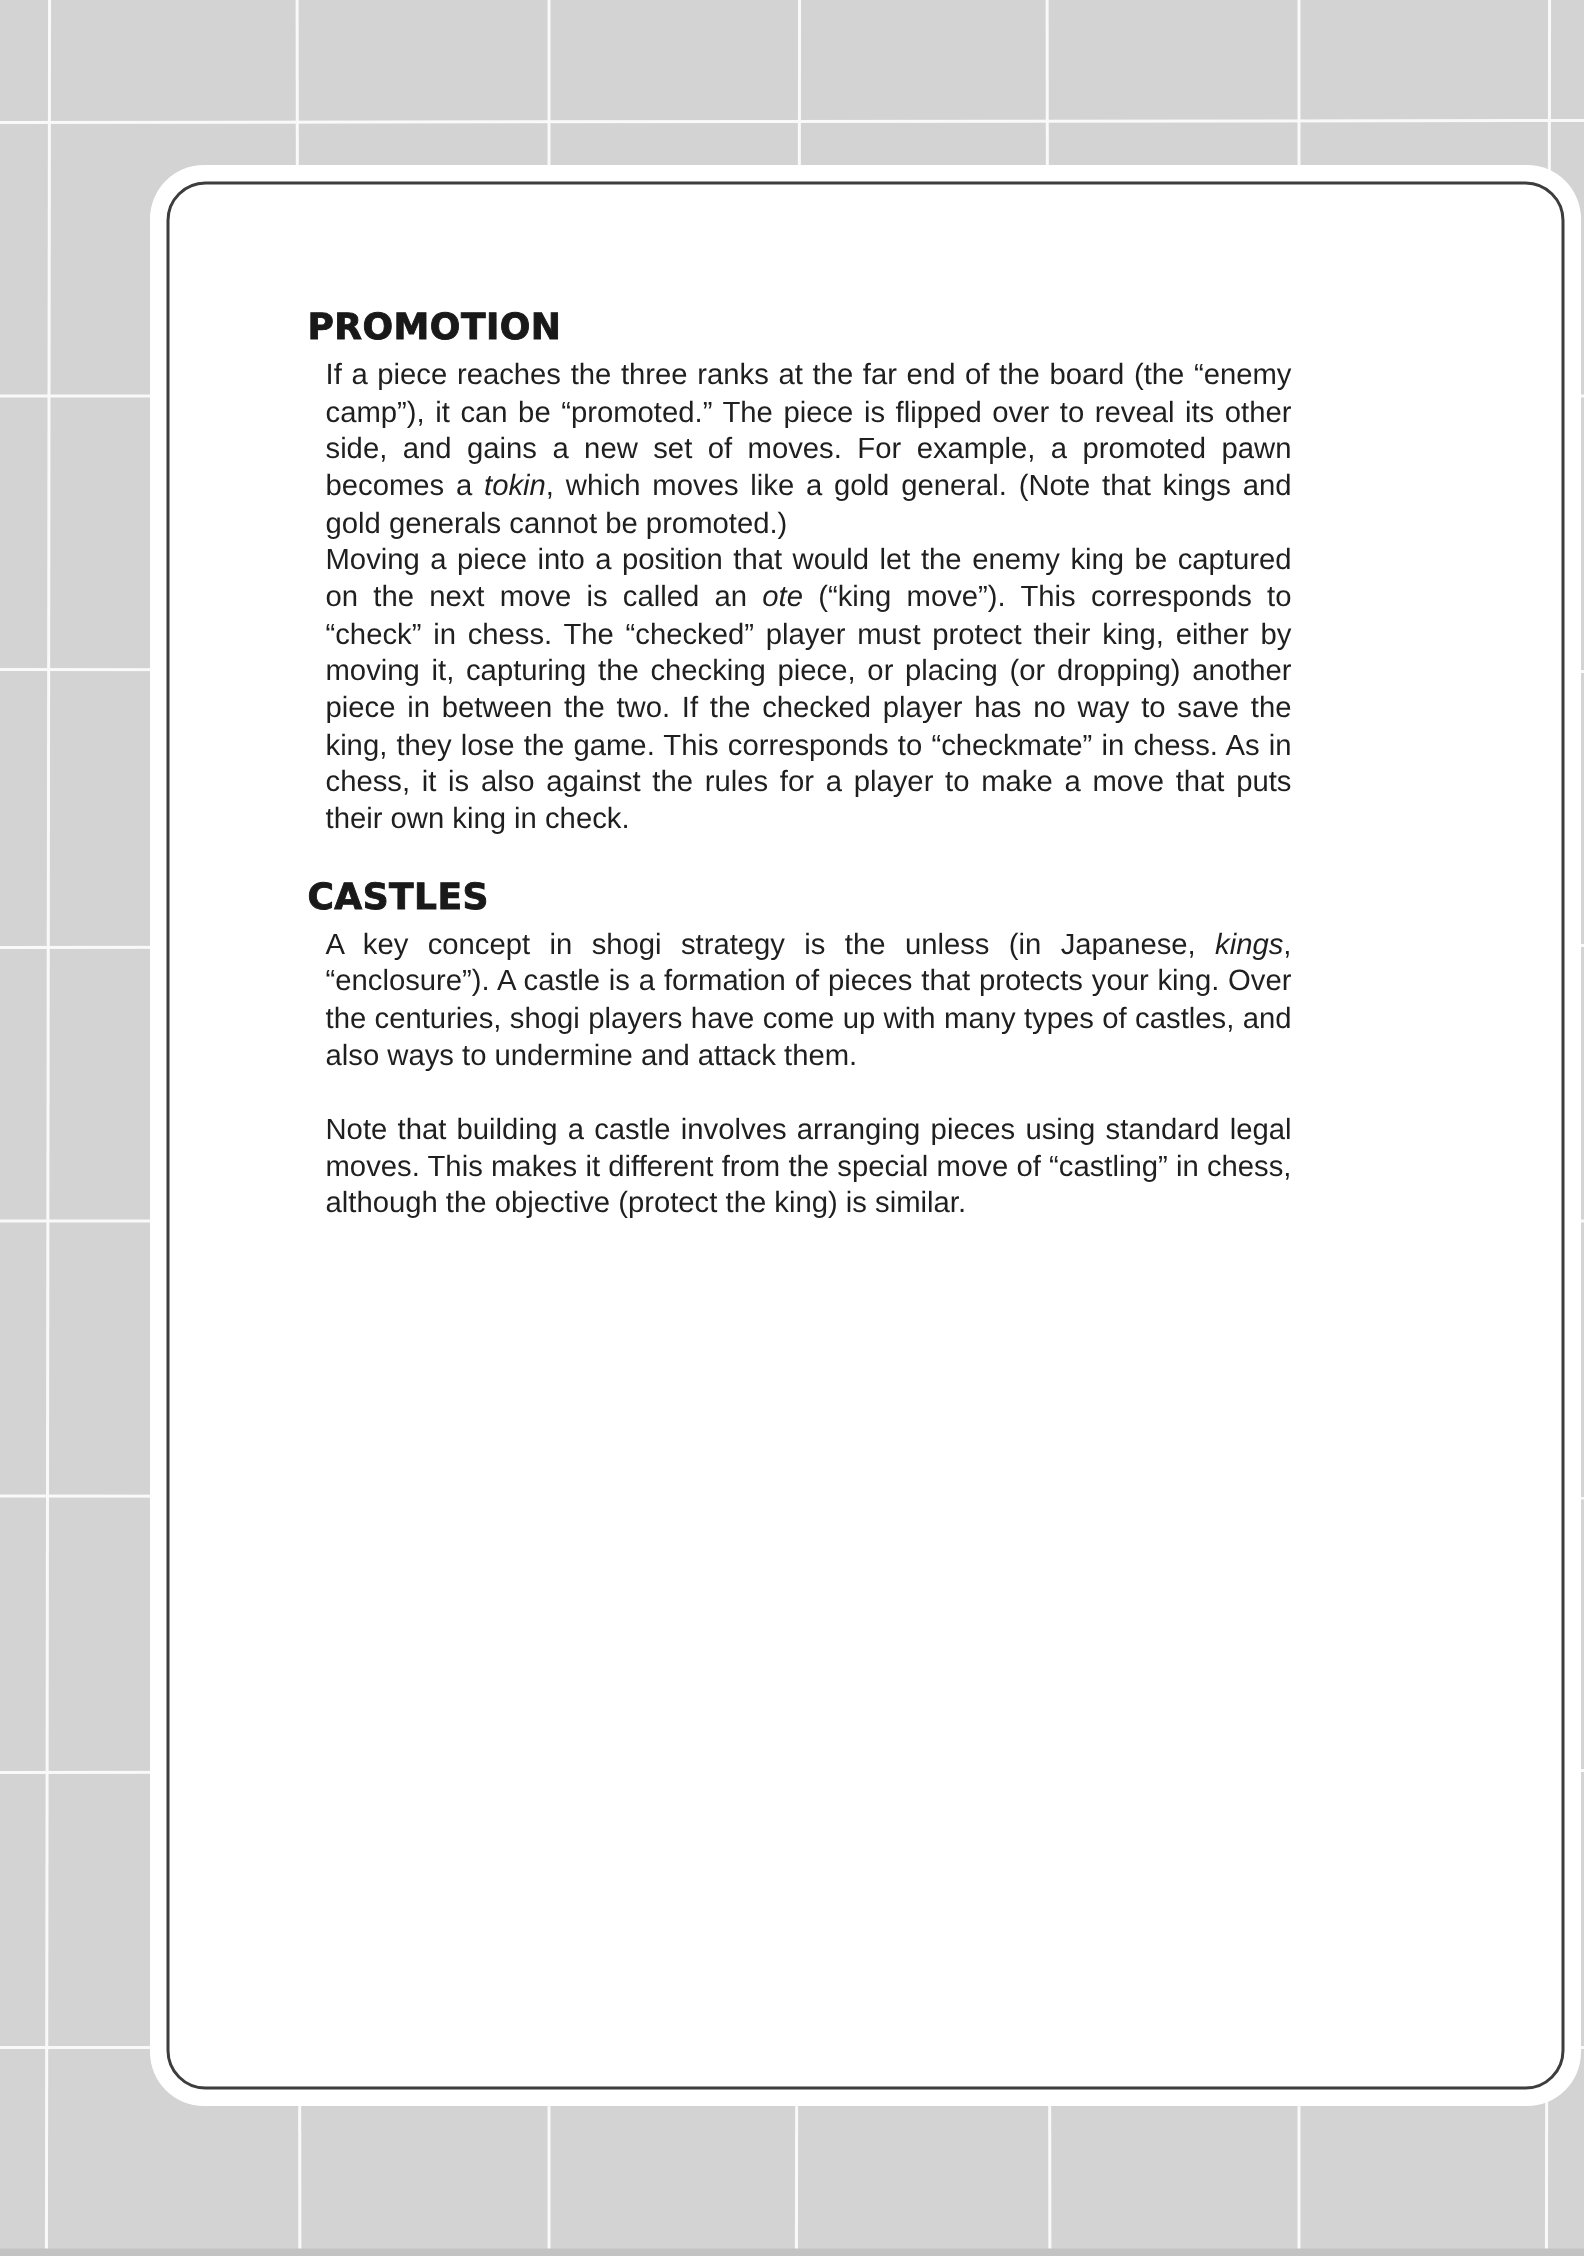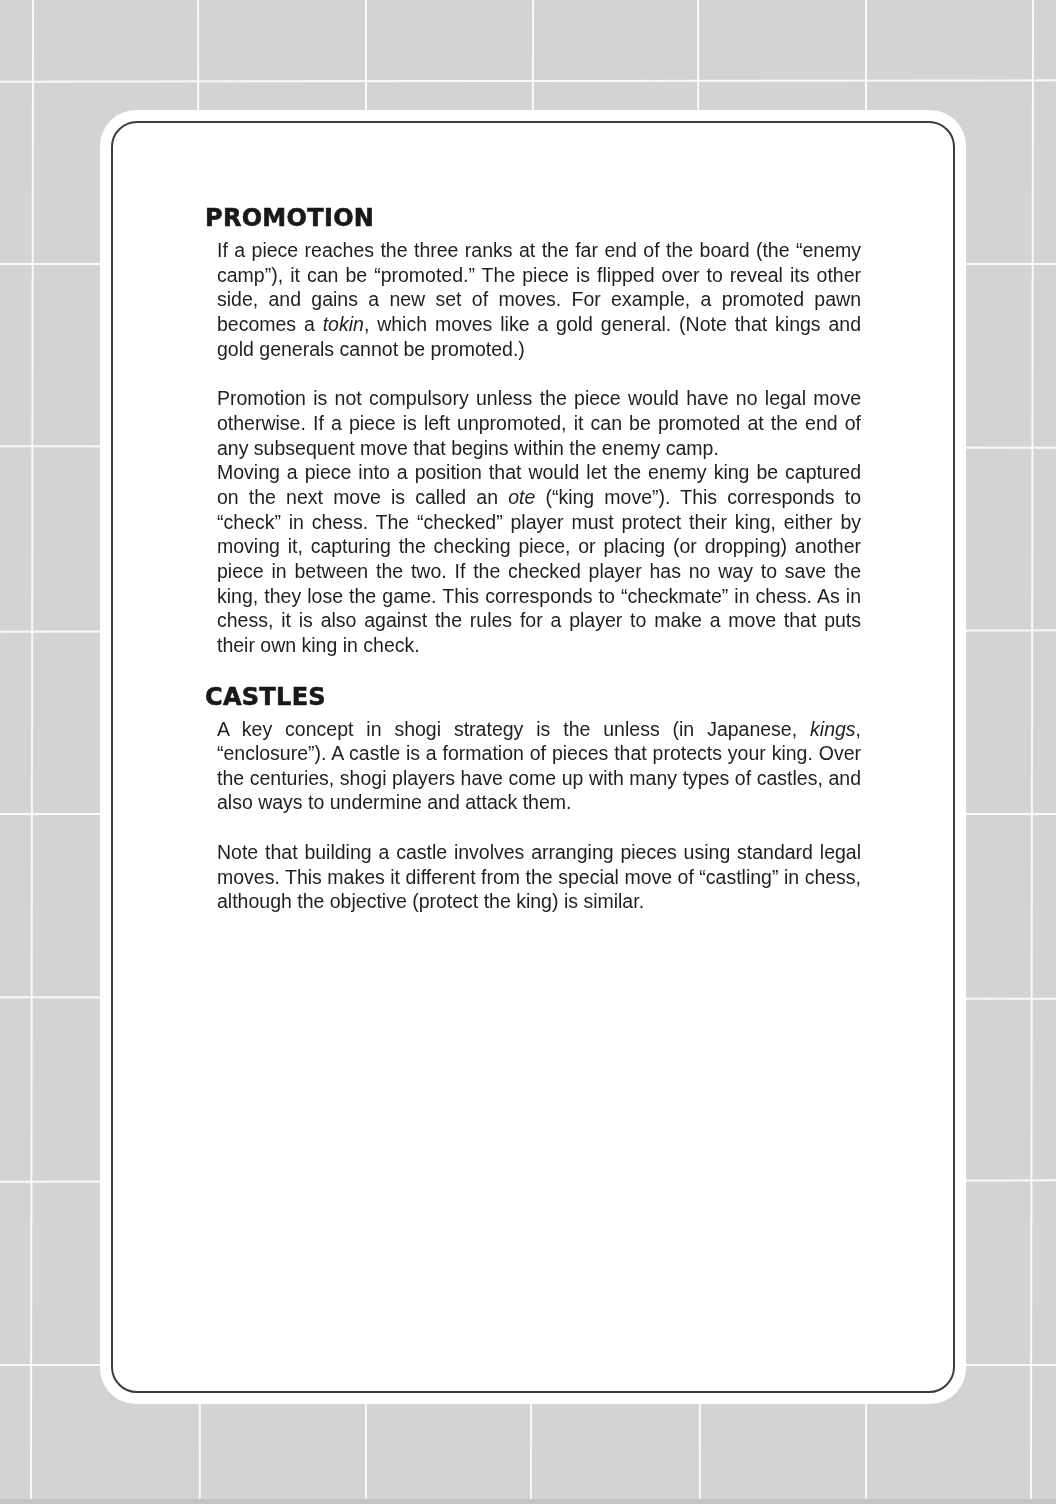--- a/index.html
+++ b/index.html
@@ -32,21 +32,21 @@
     width: 1056px; height: 5px;
     background: #c3c3c3;
     z-index: 2;
   }
 
   
   .page-card {
     position: absolute;
     left: 100px;
     top: 110px;
-    width: 866px;
+    width: 954px;
     height: 1294px;
     background: #ffffff;
     border-radius: 36px;
     z-index: 3;
   }
   .card-border {
     position: absolute;
     left: 11px; top: 11px; right: 11px; bottom: 11px;
     border: 2px solid #3d3d3d;
     border-radius: 26px;
@@ -105,21 +105,20 @@
 <div class="bottom-strip"></div>
 
 <div class="page-card">
   <div class="card-border"></div>
 
   <div class="content">
 
     <div class="section">
       <h2 class="section-heading">PROMOTION</h2>
       <p class="body-para"><span>If a piece reaches the three ranks at the far end of the board (the “enemy camp”), it can be “promoted.” The piece is flipped over to reveal its other side, and gains a new set of moves. For example, a promoted pawn becomes a </span><em>tokin</em><span>, which moves like a gold general. (Note that kings and gold generals cannot be promoted.)</span></p>
-      <p class="body-para"><span>Promotion is not compulsory unless the piece would have no legal move otherwise. If a piece is left unpromoted, it can be promoted at the end of any subsequent move that begins within the enemy camp.</span></p>
     </div>
 
     <div class="section">
       <p class="body-para"><span>Moving a piece into a position that would let the enemy king be captured on the next move is called an </span><em>ote</em><span> (“king move”). This corresponds to “check” in chess. The “checked” player must protect their king, either by moving it, capturing the checking piece, or placing (or dropping) another piece in between the two. If the checked player has no way to save the king, they lose the game. This corresponds to “checkmate” in chess. As in chess, it is also against the rules for a player to make a move that puts their own king in check.</span></p>
     </div>
 
     <div class="section">
       <h2 class="section-heading">CASTLES</h2>
       <p class="body-para"><span>A key concept in shogi strategy is the unless (in Japanese, </span><em>kings</em><span>, “enclosure”). A castle is a formation of pieces that protects your king. Over the centuries, shogi players have come up with many types of castles, and also ways to undermine and attack them.</span></p>
       <p class="body-para"><span>Note that building a castle involves arranging pieces using standard legal moves. This makes it different from the special move of “castling” in chess, although the objective (protect the king) is similar.</span></p>

